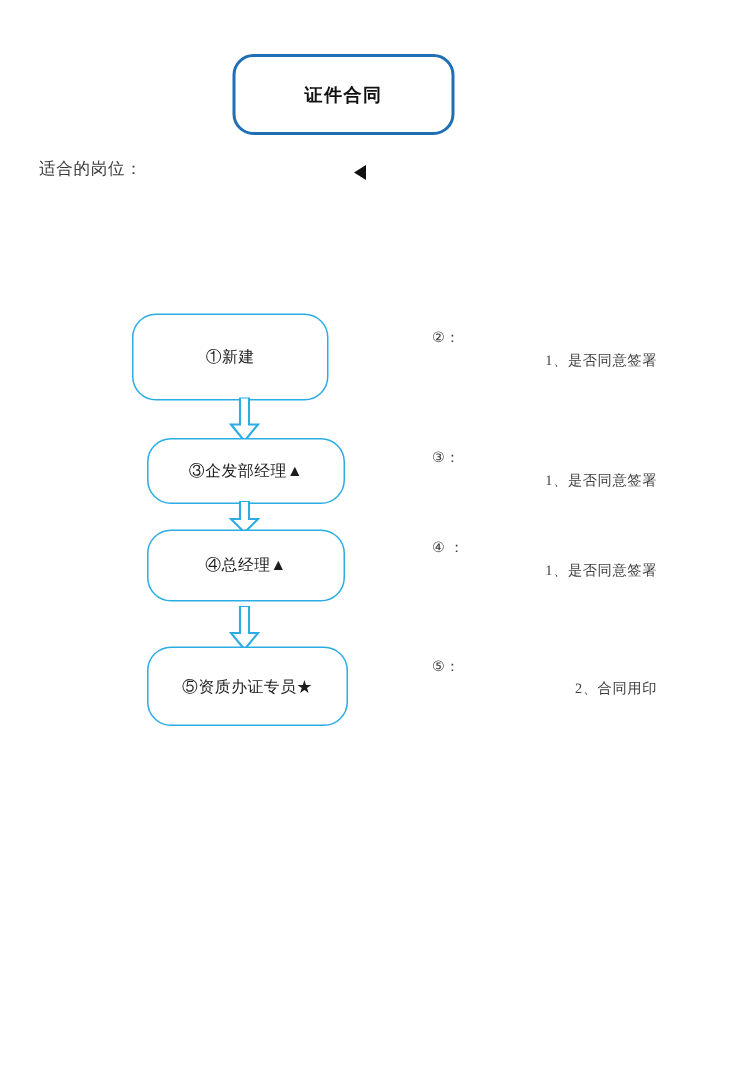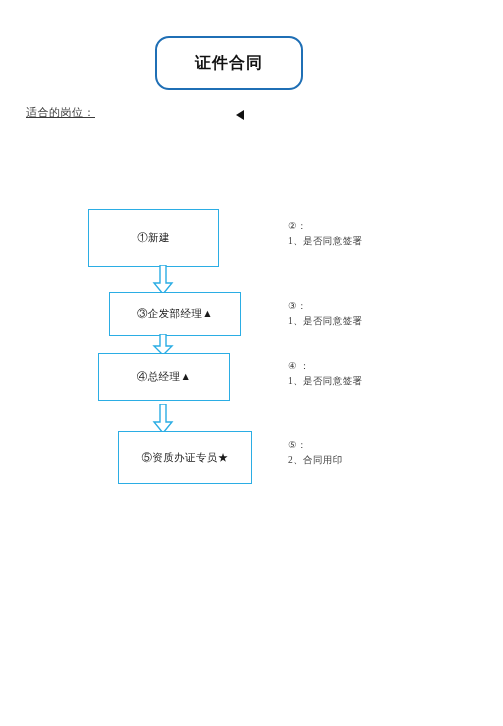--- a/index.html
+++ b/index.html
@@ -28,70 +28,69 @@
     border: 2px solid #1F6FB5;
     border-radius: 14px;
     background: #ffffff;
     display: flex;
     align-items: center;
     justify-content: center;
     box-sizing: border-box;
   }
   #title-text {
     font-family: "DejaVu Sans", "Liberation Sans", sans-serif;
-    font-size: 16px;
+    font-size: 12px;
     font-weight: bold;
     color: #111111;
     letter-spacing: 1px;
   }
 
   
   #subtitle-label {
     position: absolute;
     left: 26px;
     top: 105px;
     font-size: 11px;
     color: #3a3a3a;
     letter-spacing: 0.5px;
     white-space: nowrap;
-    text-decoration: underline;
   }
   #position-marker {
     position: absolute;
     left: 236px;
     top: 110px;
     width: 0;
     height: 0;
     border-top: 5px solid transparent;
     border-bottom: 5px solid transparent;
     border-right: 8px solid #111111;
   }
 
   
   .flow-node {
     position: absolute;
     border: 1.6px solid #2BADE4;
-    border-radius: 0;
+    border-radius: 16px;
     background: #ffffff;
     box-sizing: border-box;
     display: flex;
     align-items: center;
     justify-content: center;
   }
   .flow-node .node-label {
     font-size: 10.5px;
     color: #1b1b1b;
     letter-spacing: 0.4px;
     white-space: nowrap;
   }
 
   #node-0 { left: 88px;  top: 209px; width: 131px; height: 58px; }
-  #node-1 { left: 98px;  top: 292px; width: 132px; height: 44px; margin-left: 11px; }
+  #node-1 { left: 98px;  top: 292px; width: 132px; height: 44px; }
   #node-2 { left: 98px;  top: 353px; width: 132px; height: 48px; }
-  #node-3 { left: 98px;  top: 431px; width: 134px; height: 53px; margin-left: 20px; }
+  #node-3 { left: 98px;  top: 431px; width: 134px; height: 53px; }
 
   
   .connector {
     position: absolute;
     left: 148px;
     width: 30px;
   }
   #conn-0 { top: 265px; height: 30px; }
   #conn-1 { top: 334px; height: 22px; }
   #conn-2 { top: 404px; height: 30px; }
@@ -108,20 +107,21 @@
     letter-spacing: 0.4px;
     line-height: 15px;
     white-space: nowrap;
   }
   .annotation .ann-item {
     font-size: 9.5px;
     color: #3d3d3d;
     letter-spacing: 0.4px;
     line-height: 15px;
     white-space: nowrap;
+    text-align: right;
   }
   #ann-0 { top: 219px; }
   #ann-1 { top: 299px; }
   #ann-2 { top: 359px; }
   #ann-3 { top: 438px; }
 </style>
 </head>
 <body>
 
 <div id="page">

